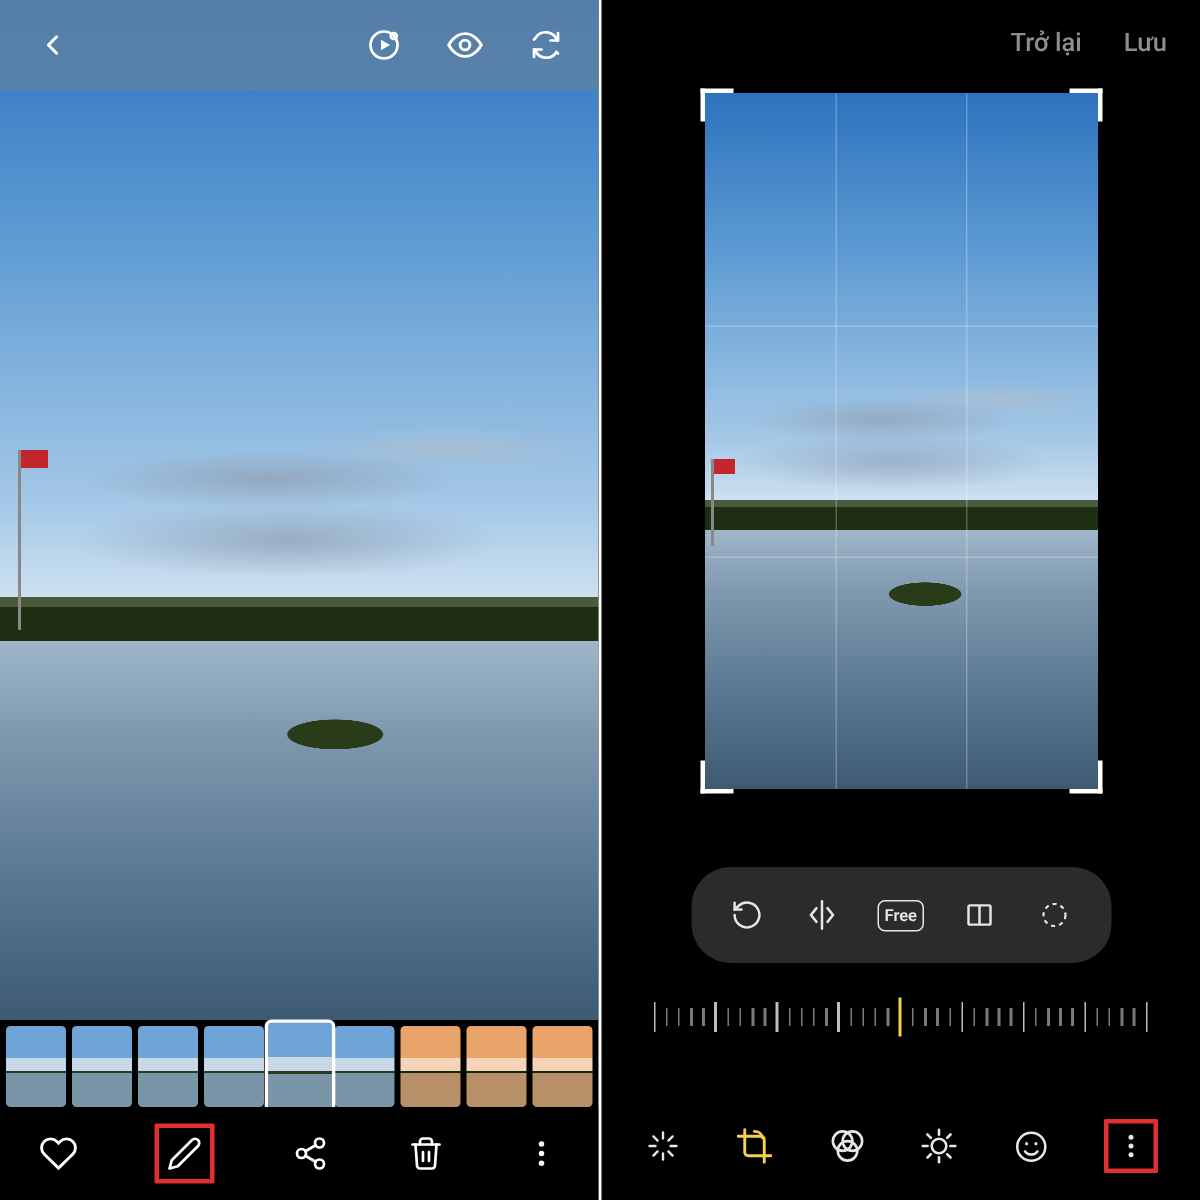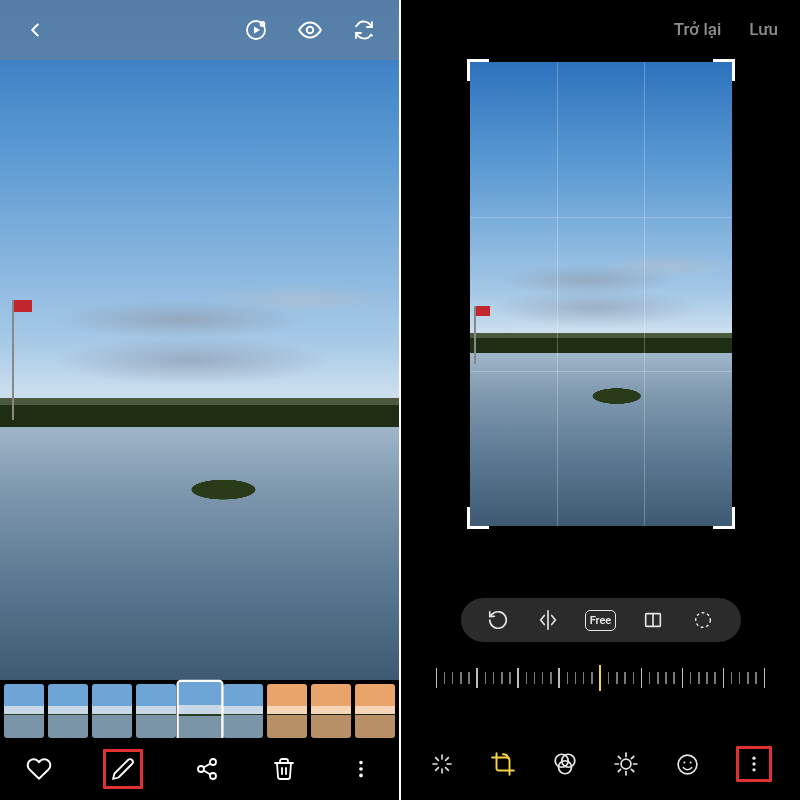--- a/index.html
+++ b/index.html
@@ -132,21 +132,21 @@
   .c-tl .h,.c-tr .h,.c-bl .h,.c-br .h{height:3px; width:22px;}
   .c-tl .v,.c-tr .v,.c-bl .v,.c-br .v{width:3px; height:22px;}
   .c-tl .h{top:0;left:0;} .c-tl .v{top:0;left:0;}
   .c-tr .h{top:0;right:0;} .c-tr .v{top:0;right:0;}
   .c-bl .h{bottom:0;left:0;} .c-bl .v{bottom:0;left:0;}
   .c-br .h{bottom:0;right:0;} .c-br .v{bottom:0;right:0;}
 
   .crop-tools{
     position:absolute; left:50%; transform:translateX(-50%);
     bottom:158px;
-    width:280px; height:44px;
+    width:280px; height:64px;
     background:#2b2b2b; border-radius:26px;
     display:flex; align-items:center; justify-content:space-evenly;
   }
 
   .ruler{
     position:absolute; bottom:102px; left:0; right:0;
     height:40px; display:flex; align-items:center; justify-content:center;
   }
   .ruler-inner{
     width:330px; height:28px; position:relative;

